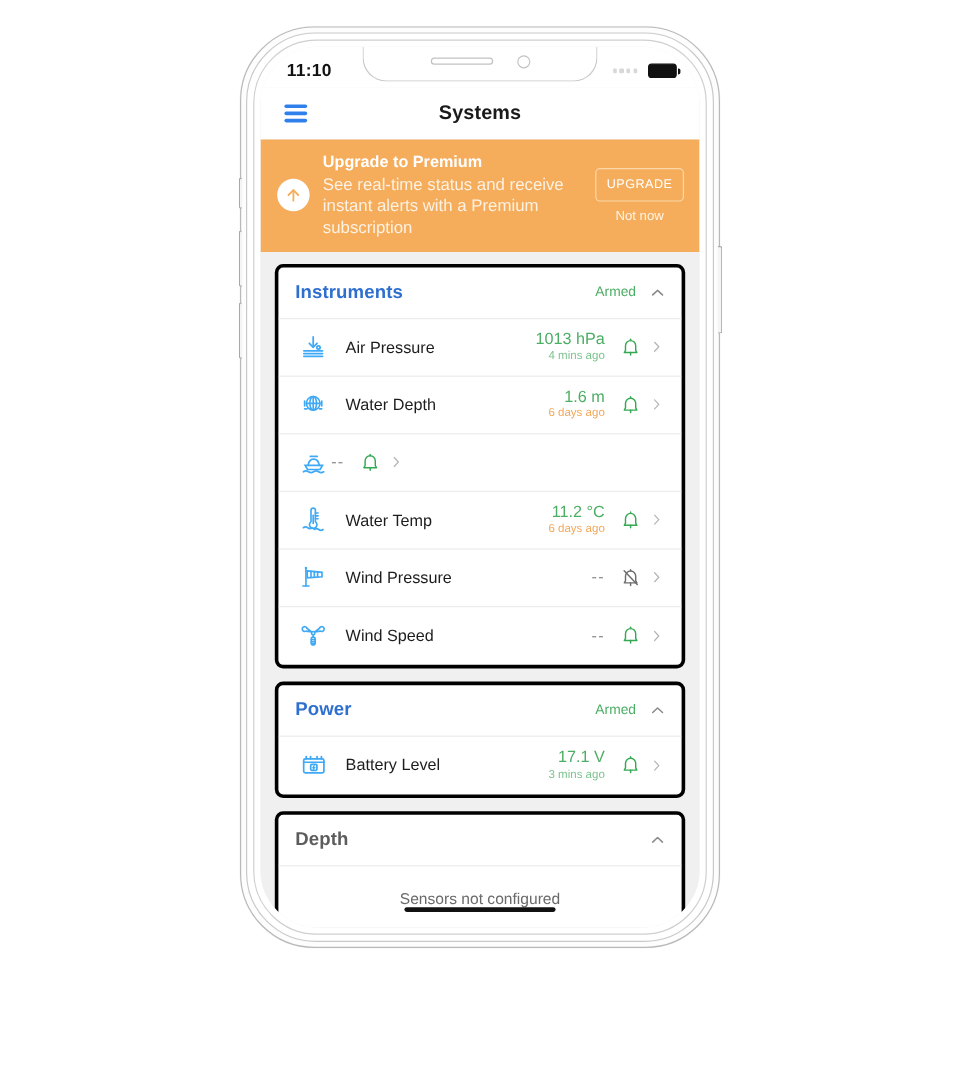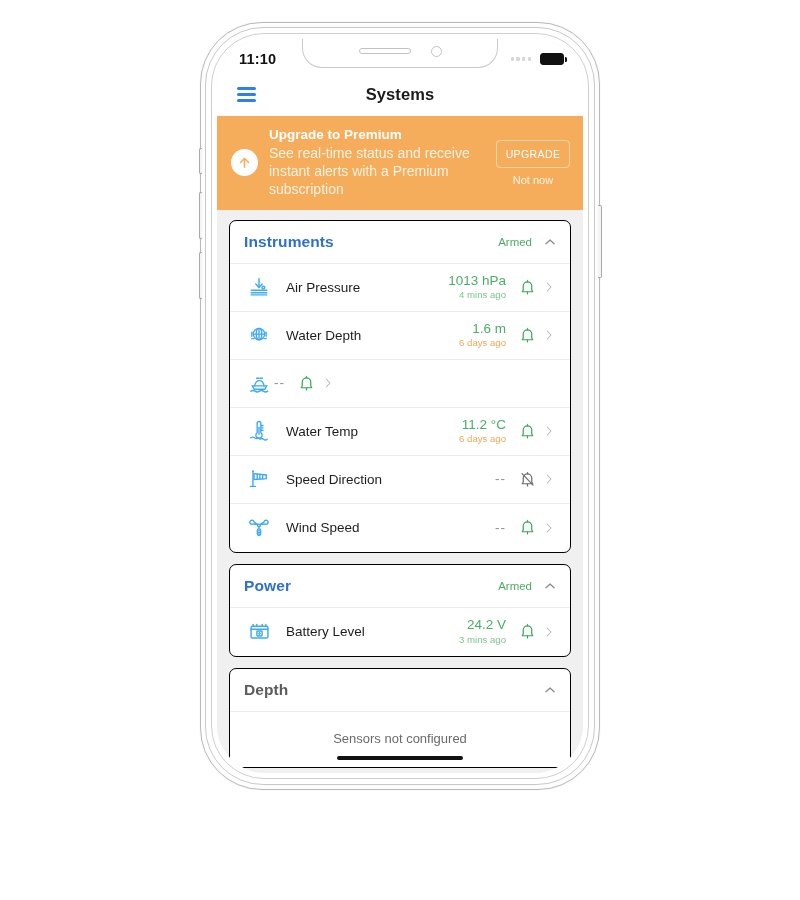--- a/index.html
+++ b/index.html
@@ -136,21 +136,21 @@
     padding: 7px 2px; background: transparent; width: 100%;
     cursor: pointer;
   }
   .notnow { margin-top: 6px; font-size: 11px; color: #fff3e2; cursor:pointer; }
 
   
   .cards { padding: 10px 12px 0 12px; }
   .card {
     background: #ffffff;
     border-radius: 7px;
-    border: 1px solid #000000;
+    border: 3px solid #000000;
     margin-bottom: 11px;
     overflow: hidden;
   }
   .card-header {
     display:flex; align-items:center;
     padding: 12px 13px 12px 14px;
     border-bottom: 1px solid #ececec;
   }
   .card-title { font-size: 15.5px; font-weight: bold; color: #2f6fd0; flex: 1 1 auto; letter-spacing: .1px; }
   .card-title.muted { color: #5c5c5c; }
@@ -379,21 +379,21 @@
                 <svg width="22" height="22" viewBox="0 0 24 24" fill="none" stroke="#3fa9f5" stroke-width="1.5" stroke-linecap="round">
         <line x1="5.4" y1="3.5" x2="5.4" y2="20"></line>
                   <line x1="2.6" y1="20" x2="8.2" y2="20"></line>
         <circle cx="5.4" cy="3.6" r="1.1" fill="#3fa9f5" stroke="none"></circle>
         <path d="M6.6 6.2 L20 7.6 L20 11.6 L6.6 12.6 Z"></path>
         <line x1="10" y1="6.6" x2="10" y2="12.2"></line>
                   <line x1="13" y1="6.9" x2="13" y2="12"></line>
                   <line x1="16" y1="7.2" x2="16" y2="11.8"></line>
                 </svg>
               </span>
-              <span class="row-label">Speed Direction</span>
+              <span class="row-label">Wind Pressure</span>
               <div class="row-value">
                 <div class="val dim">--</div>
               </div>
               <span class="bell">
                 <svg width="17" height="17" viewBox="0 0 24 24" fill="none" stroke="#6d6d6d" stroke-width="1.7" stroke-linecap="round" stroke-linejoin="round">
         <path d="M18 15.5 V10 a6 6 0 1 0 -12 0 v5.5 L4.6 18 h14.8 Z"></path>
         <line x1="12" y1="2.4" x2="12" y2="4"></line>
                   <line x1="12" y1="18" x2="12" y2="21"></line>
         <line x1="4.4" y1="3.6" x2="19.8" y2="20"></line>
                 </svg>
@@ -451,21 +451,21 @@
         <rect x="9.3" y="11.4" width="5.4" height="5.2" rx="0.8"></rect>
         <path d="M12.4 12.5 L11.3 14.2 L12.7 14.2 L11.6 15.7" stroke-width="1.1"></path>
         <line x1="5.4" y1="4.6" x2="5.4" y2="6.6"></line>
                   <line x1="9.2" y1="4.6" x2="9.2" y2="6.6"></line>
         <line x1="14.8" y1="4.6" x2="14.8" y2="6.6"></line>
                   <line x1="18.6" y1="4.6" x2="18.6" y2="6.6"></line>
                 </svg>
               </span>
               <span class="row-label">Battery Level</span>
               <div class="row-value">
-                <div class="val">24.2 V</div>
+                <div class="val">17.1 V</div>
                 <div class="ago green">3 mins ago</div>
               </div>
               <span class="bell">
                 <svg width="17" height="17" viewBox="0 0 24 24" fill="none" stroke="#34a853" stroke-width="1.7" stroke-linecap="round" stroke-linejoin="round">
         <path d="M18 15.5 V10 a6 6 0 1 0 -12 0 v5.5 L4.6 18 h14.8 Z"></path>
         <line x1="12" y1="2.4" x2="12" y2="4"></line>
                   <line x1="12" y1="18" x2="12" y2="21"></line>
                 </svg>
               </span>
               <span class="row-chev">

